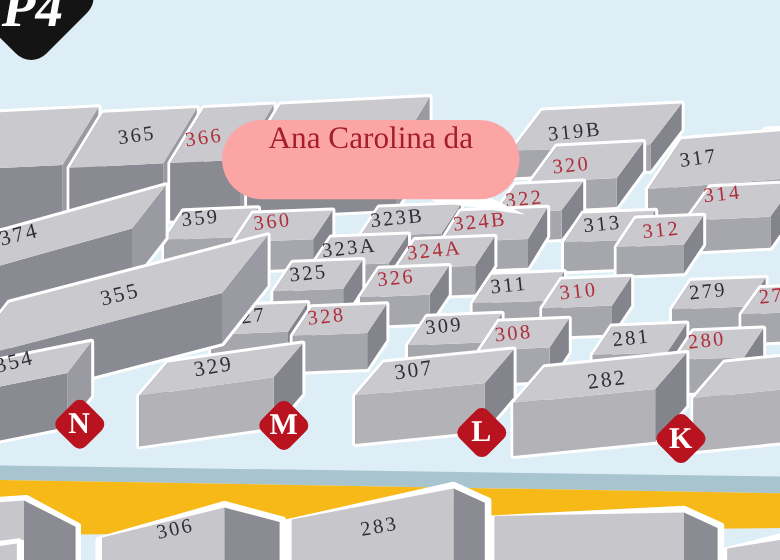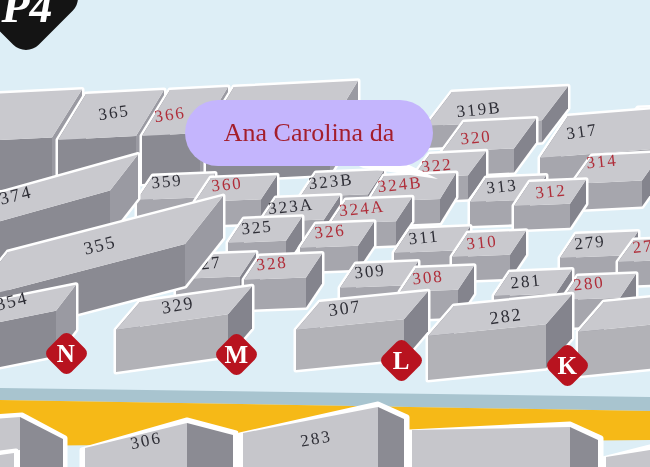--- a/index.html
+++ b/index.html
@@ -3,22 +3,22 @@
 <meta charset="utf-8">
 <style>
   html,body{margin:0;padding:0;}
   body{width:650px;height:467px;overflow:hidden;position:relative;
        font-family:"Liberation Serif",serif;}
   #stage{position:absolute;left:0;top:0;width:650px;height:467px;background:#ddeef6;}
   #map-svg{position:absolute;left:0;top:0;}
   .lbl{font-family:"Liberation Serif",serif;font-size:17px;letter-spacing:2px;}
   .lbl.big{font-size:18px;}
   
-  .bubble{position:absolute;left:185px;top:100px;width:248px;height:66px;background:#c4b5fd;
-          border-radius:34px;display:flex;flex-direction:column;justify-content:center;
+  .bubble{position:absolute;left:185px;top:100px;width:248px;height:66px;background:#fca5a5;
+          border-radius:34px;display:flex;flex-direction:row;justify-content:center;
           text-align:center;line-height:1.12;font-size:26px;color:#a41e2c;z-index:20;}
   .bubble-tail{position:absolute;left:342px;top:158px;width:96px;height:21px;background:#fff;
           clip-path:polygon(0 0,55% 0,100% 100%,22% 48%);z-index:19;}
   
   .marker{position:absolute;width:33px;height:33px;background:#b8131f;border-radius:7px;
           transform:rotate(45deg);display:flex;align-items:center;justify-content:center;z-index:15;}
   .marker span{transform:rotate(-45deg);color:#fff;font-size:25px;font-weight:700;
           font-family:"Liberation Serif",serif;}
   .m-n{left:50px;top:337px}.m-m{left:220px;top:338px}.m-l{left:385px;top:344px}.m-k{left:551px;top:349px}
   

